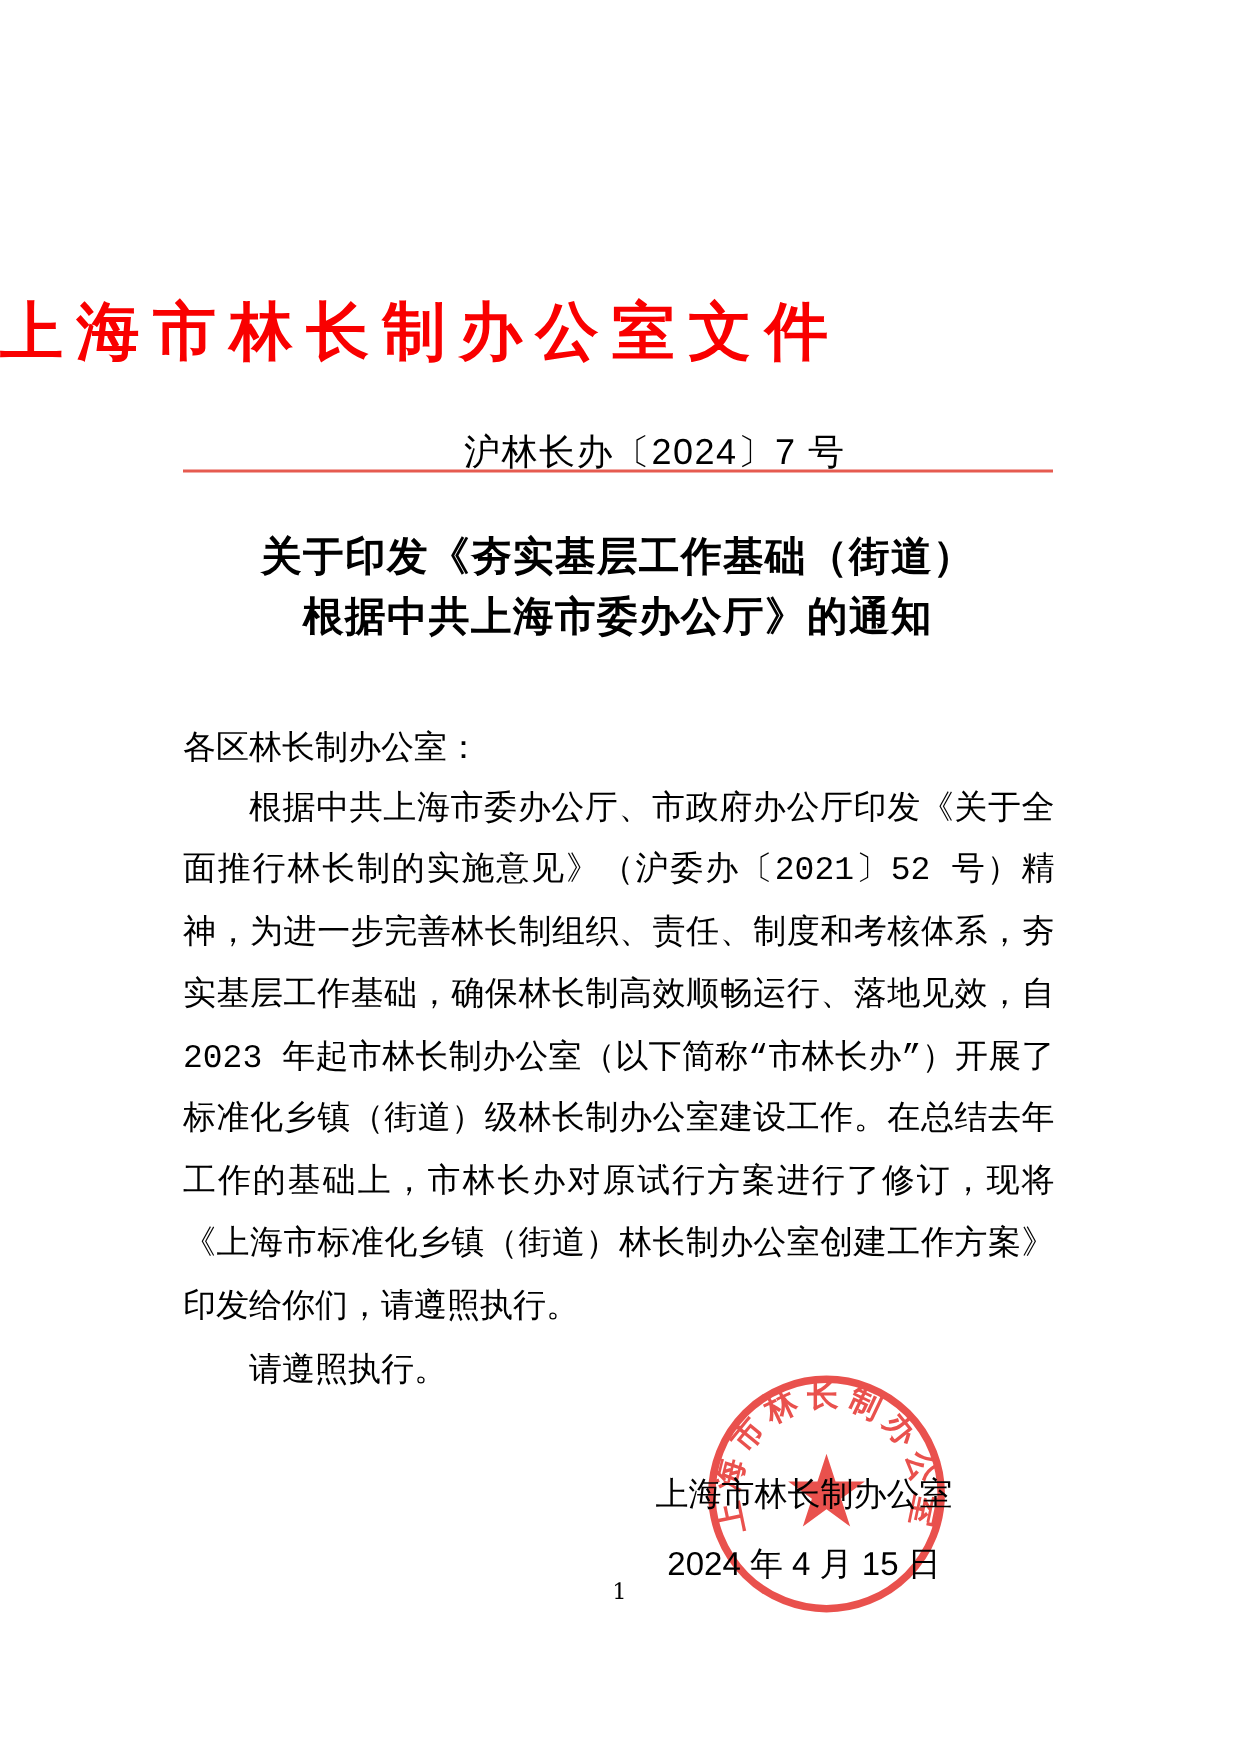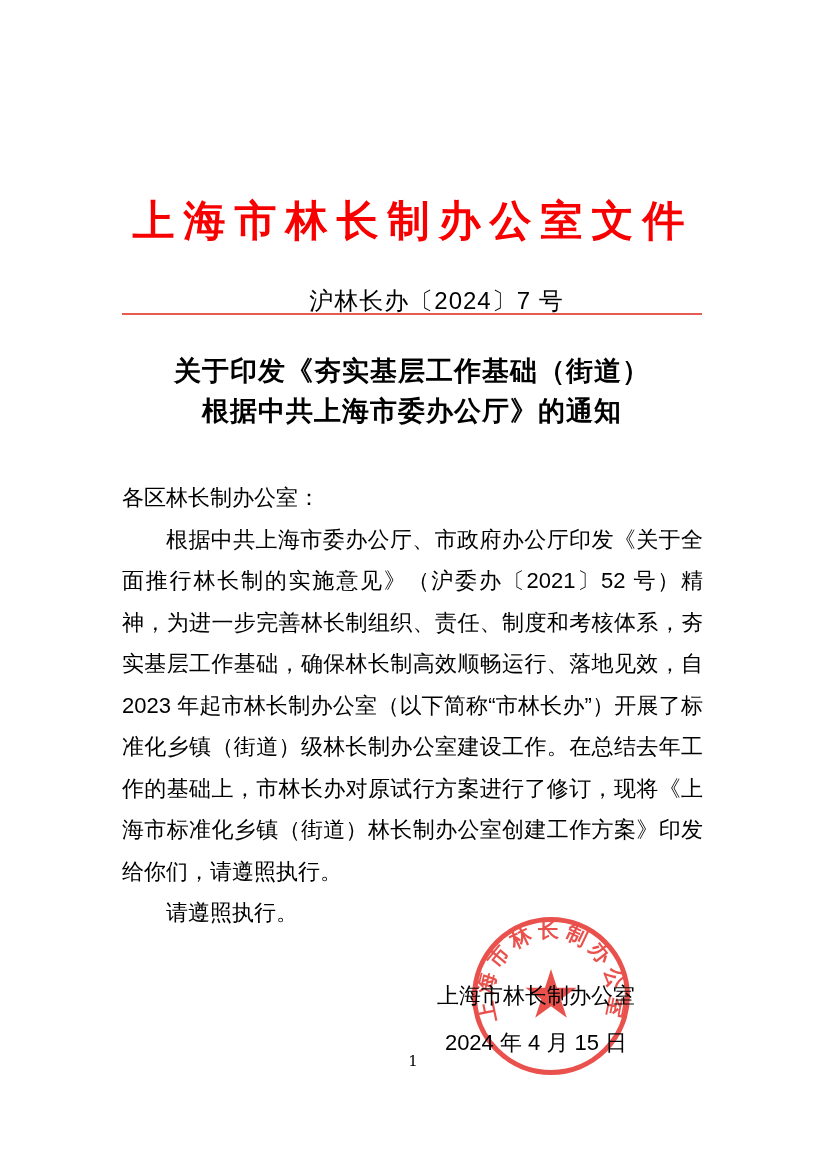--- a/index.html
+++ b/index.html
@@ -15,21 +15,21 @@
     font-family:"Liberation Sans","DejaVu Sans",sans-serif;
     color:var(--text);
     position:relative;
     overflow:hidden;
   }
   .page{position:absolute;inset:0;background:#ffffff;}
 
   .org-title{
     position:absolute;
     top:193px;left:0;right:0;
-    text-align:center;
+    text-align:left;
     font-size:42px;
     font-weight:700;
     letter-spacing:9px;
     color:var(--header_red);
     white-space:nowrap;
   }
   .doc-number{
     position:absolute;
     top:285px;left:0;right:0;
     text-align:center;
@@ -55,20 +55,21 @@
   .body-block{
     position:absolute;
     top:477px;left:122px;width:581px;
     font-size:22px;
     line-height:41.5px;
   }
   .salutation{text-align:left;}
   .paragraph{
     text-align:justify;
     text-indent:2em;
+    font-family:Liberation Mono, monospace;
   }
   .closing{text-indent:2em;}
 
   .signature-block{
     position:absolute;
     top:982px;left:420px;width:232px;
     text-align:center;
     font-size:22px;
   }
   .signature-org{line-height:28px;white-space:nowrap;}

